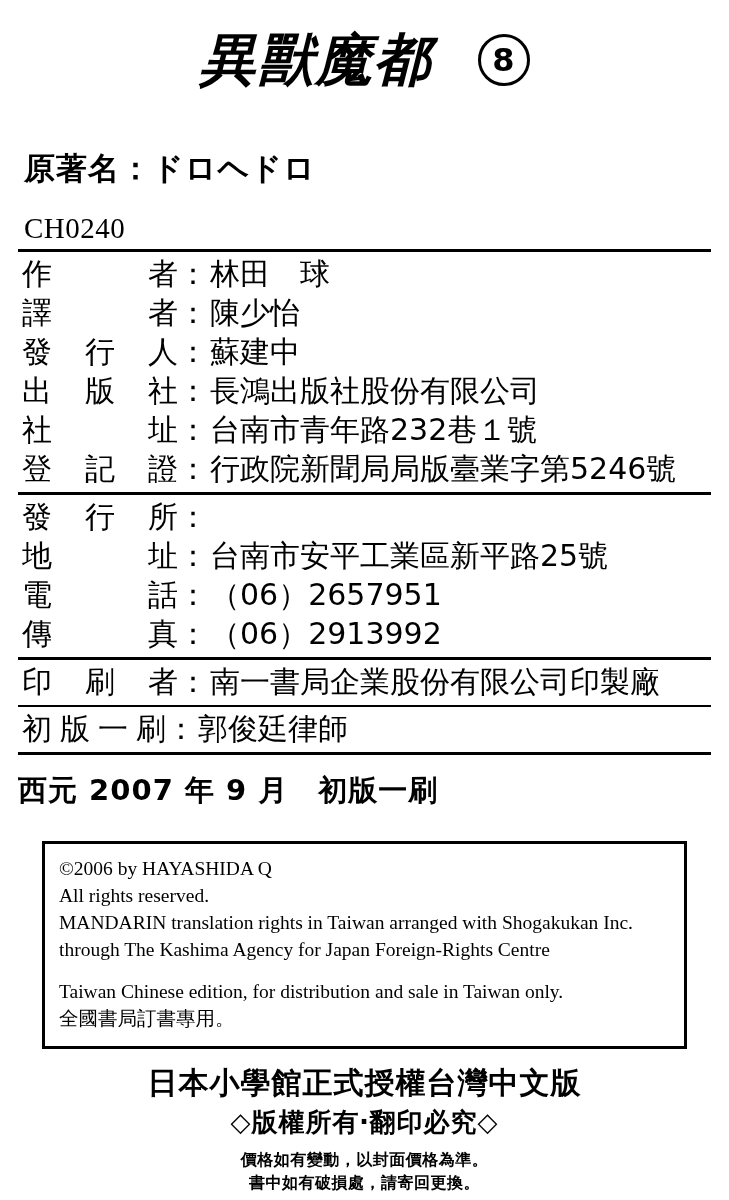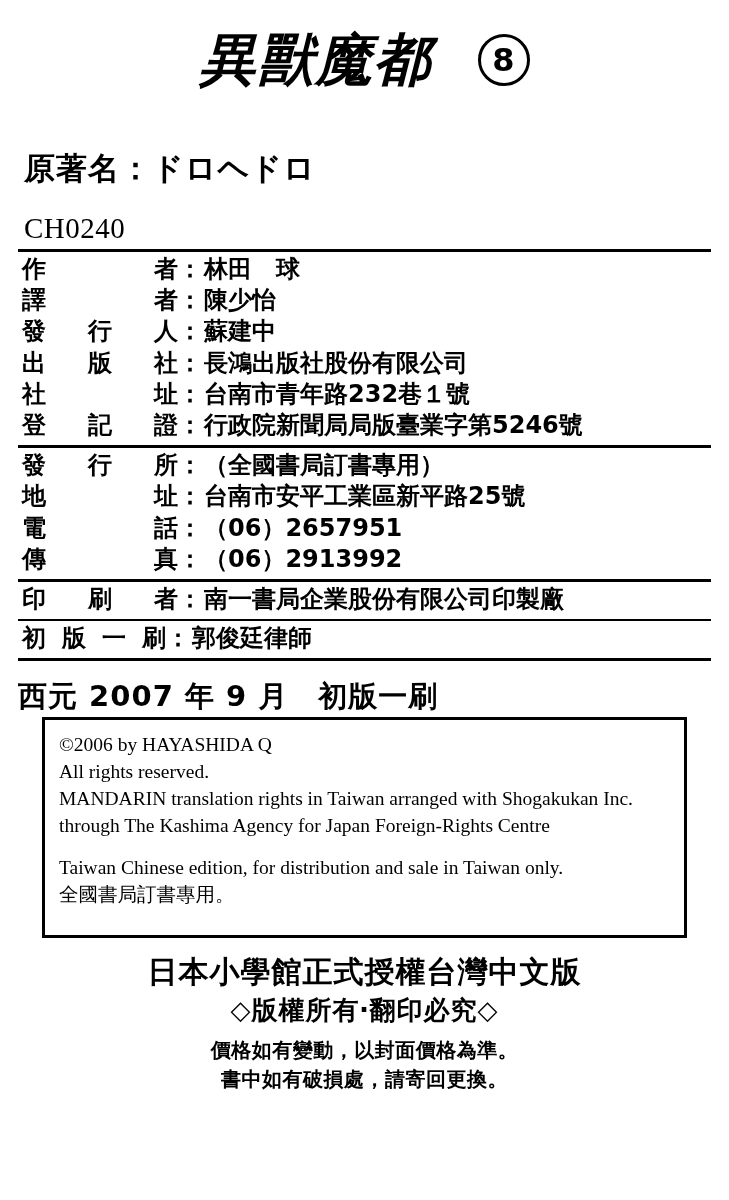--- a/index.html
+++ b/index.html
@@ -84,22 +84,22 @@
   }
 
   
   .info-block {
     margin-top: 2px;
   }
   .info-row {
     display: flex;
     align-items: baseline;
     font-family: "DejaVu Sans", sans-serif;
-    font-weight: bold;
-    font-size: 24px;
+    font-weight: normal;
+    font-size: 30px;
     line-height: 1.30;
     white-space: nowrap;
   }
   .info-label {
     display: inline-block;
     width: 160px;
     flex: 0 0 160px;
     text-align: justify;
     text-align-last: justify;
     padding-left: 4px;
@@ -122,24 +122,25 @@
     margin-top: 16px;
     padding-right: 6px;
     font-family: "DejaVu Sans", sans-serif;
     font-weight: bold;
     font-size: 29px;
     letter-spacing: 1px;
   }
 
   
   .copy-box {
+    margin-top: 30px;
     margin-left: 24px;
     margin-right: 24px;
     border: 3px solid #000;
-    padding: 12px 14px 26px 14px;
+    padding: 12px 14px 14px 14px;
     box-sizing: border-box;
     font-family: "Liberation Serif", serif;
     font-size: 19.5px;
     line-height: 1.38;
   }
   .copy-box p {
     margin: 0;
   }
   .copy-gap {
     height: 15px;
@@ -160,21 +161,21 @@
   .footer-line2 {
     font-family: "DejaVu Sans", sans-serif;
     font-weight: bold;
     font-size: 26px;
     letter-spacing: 1px;
     line-height: 1.45;
   }
   .footer-small {
     font-family: Liberation Sans, sans-serif;
     font-weight: bold;
-    font-size: 20px;
+    font-size: 16px;
     line-height: 1.45;
     margin-top: 6px;
     letter-spacing: 0.5px;
   }
 </style>
 </head>
 <body>
 
 <div class="page">
 
@@ -223,21 +224,20 @@
       <span class="info-value">行政院新聞局局版臺業字第5246號</span>
     </div>
   </div>
 
   <hr class="rule">
 
   <div class="info-block">
     <div class="info-row">
       <span class="info-label">發 行 所</span>
       <span class="info-colon">：</span>
-      <span class="info-value">（全國書局訂書專用）</span>
     </div>
     <div class="info-row">
       <span class="info-label">地　　址</span>
       <span class="info-colon">：</span>
       <span class="info-value">台南市安平工業區新平路25號</span>
     </div>
     <div class="info-row">
       <span class="info-label">電　　話</span>
       <span class="info-colon">：</span>
       <span class="info-value">（06）2657951</span>

